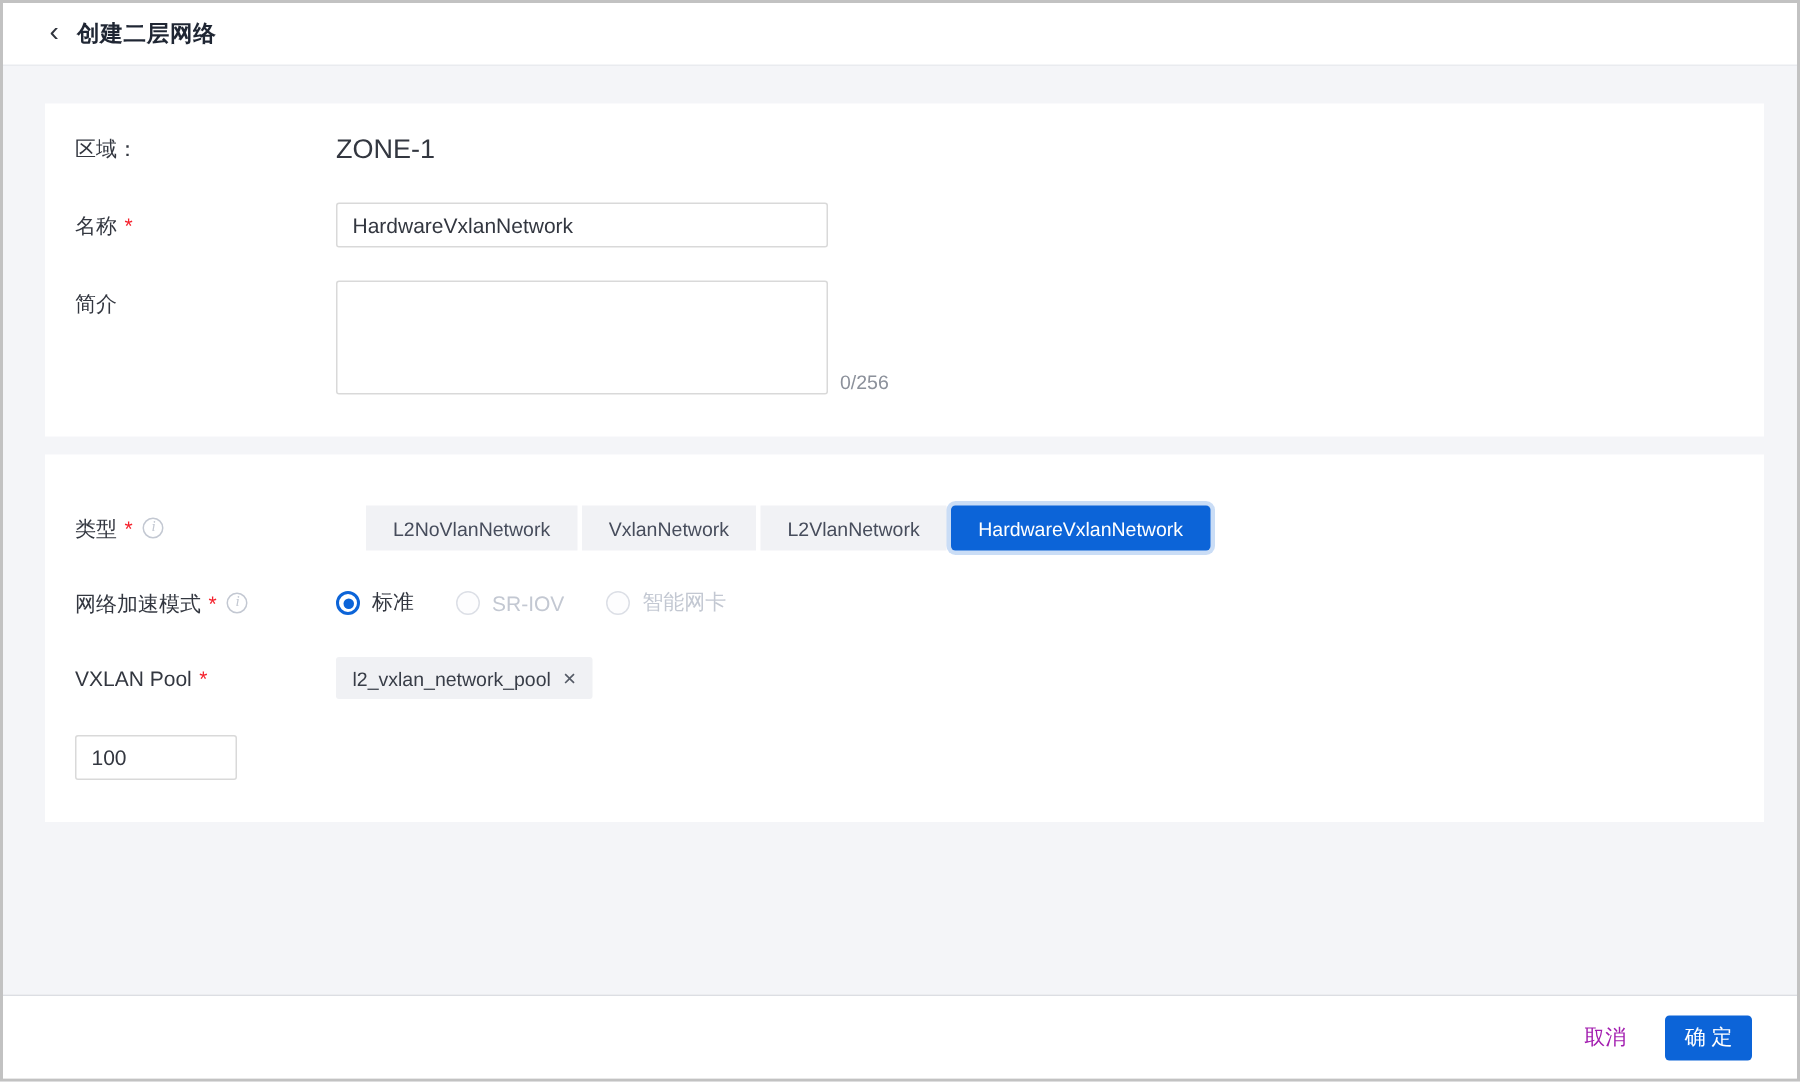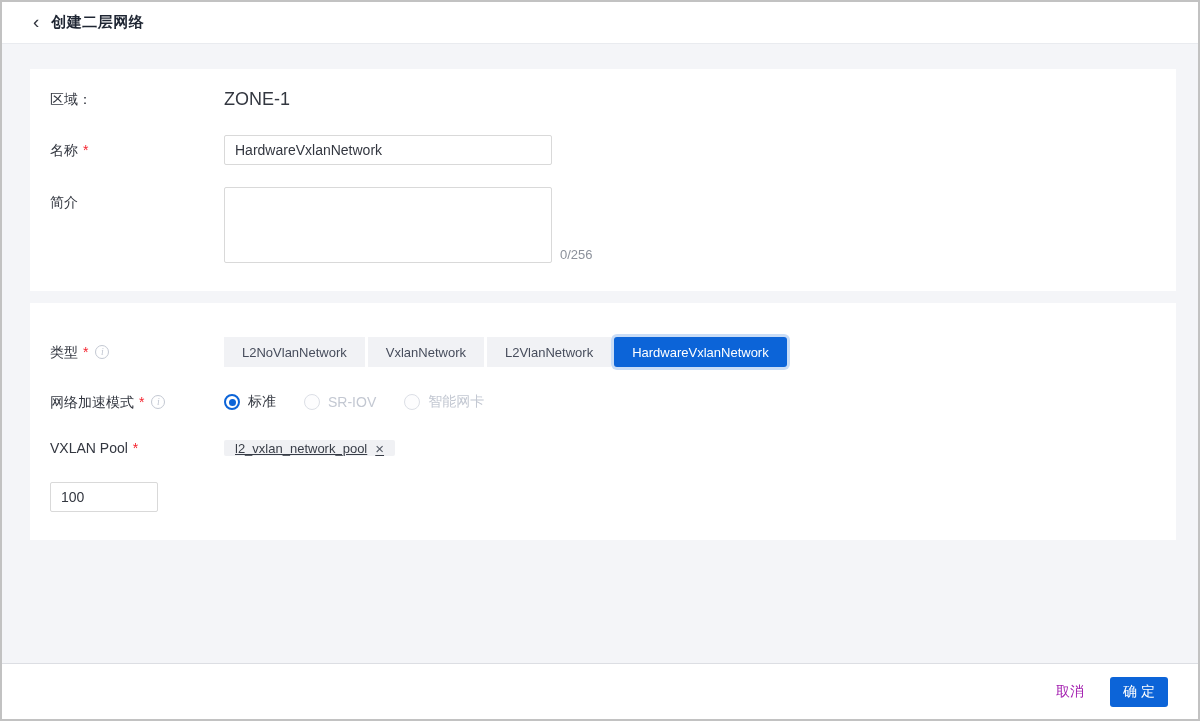--- a/index.html
+++ b/index.html
@@ -52,21 +52,21 @@
     width: 100%;
   }
   .card-basic { padding: 20px 20px 28px 20px; }
   .card-network { margin-top: 12px; padding: 34px 20px 28px 20px; }
 
   .form-row { display: flex; align-items: center; }
   .form-row.align-top { align-items: flex-start; }
 
   .row-zone   { margin-bottom: 26px; height: 20px; }
   .row-name   { margin-bottom: 22px; }
-  .row-type   { margin-bottom: 25px; }
+  .row-type   { margin-bottom: 25px; gap: 20px; }
   .row-accel  { margin-bottom: 26px; height: 20px; }
   .row-pool   { margin-bottom: 24px; }
 
   .field-label {
     flex: 0 0 174px;
     font-size: 14px;
     color: #333740;
     display: flex;
     align-items: center;
     line-height: 20px;
@@ -175,27 +175,26 @@
     border-radius: 50%;
     background: #0c64d8;
   }
   .radio-option.disabled { color: #c3c8d2; cursor: not-allowed; }
   .radio-option.disabled .radio-circle { border-color: #dcdfe6; background: #fdfdfe; }
 
   
   .pool-tag {
     display: inline-flex;
     align-items: center;
-    height: 16px;
+    height: 28px;
     background: #f0f1f4;
     border-radius: 2px;
     padding: 0 11px;
     font-size: 13px;
     color: #383d47;
-    text-decoration: underline;
   }
   .tag-close {
     margin-left: 8px;
     color: #555b66;
     font-size: 15px;
     line-height: 1;
     cursor: pointer;
   }
 
   

